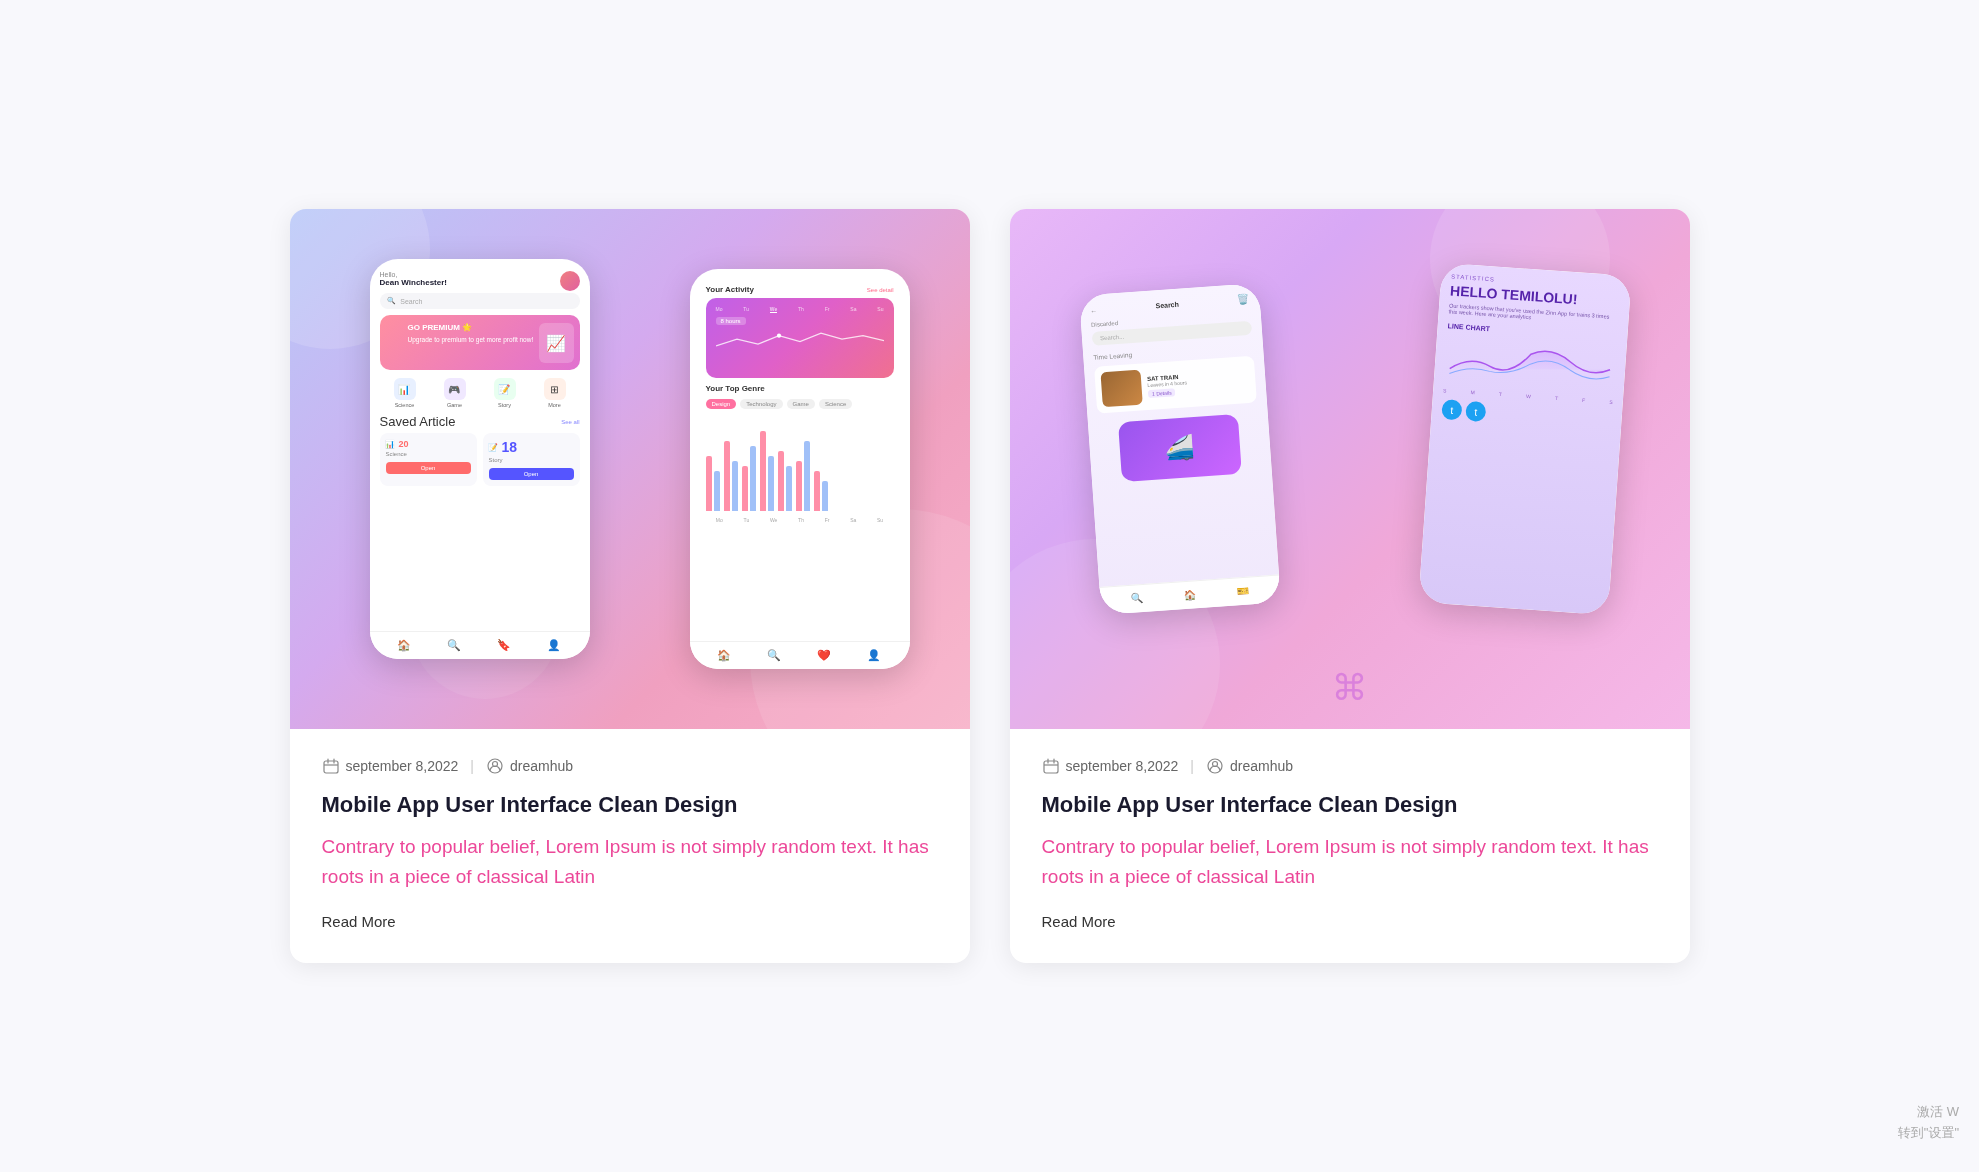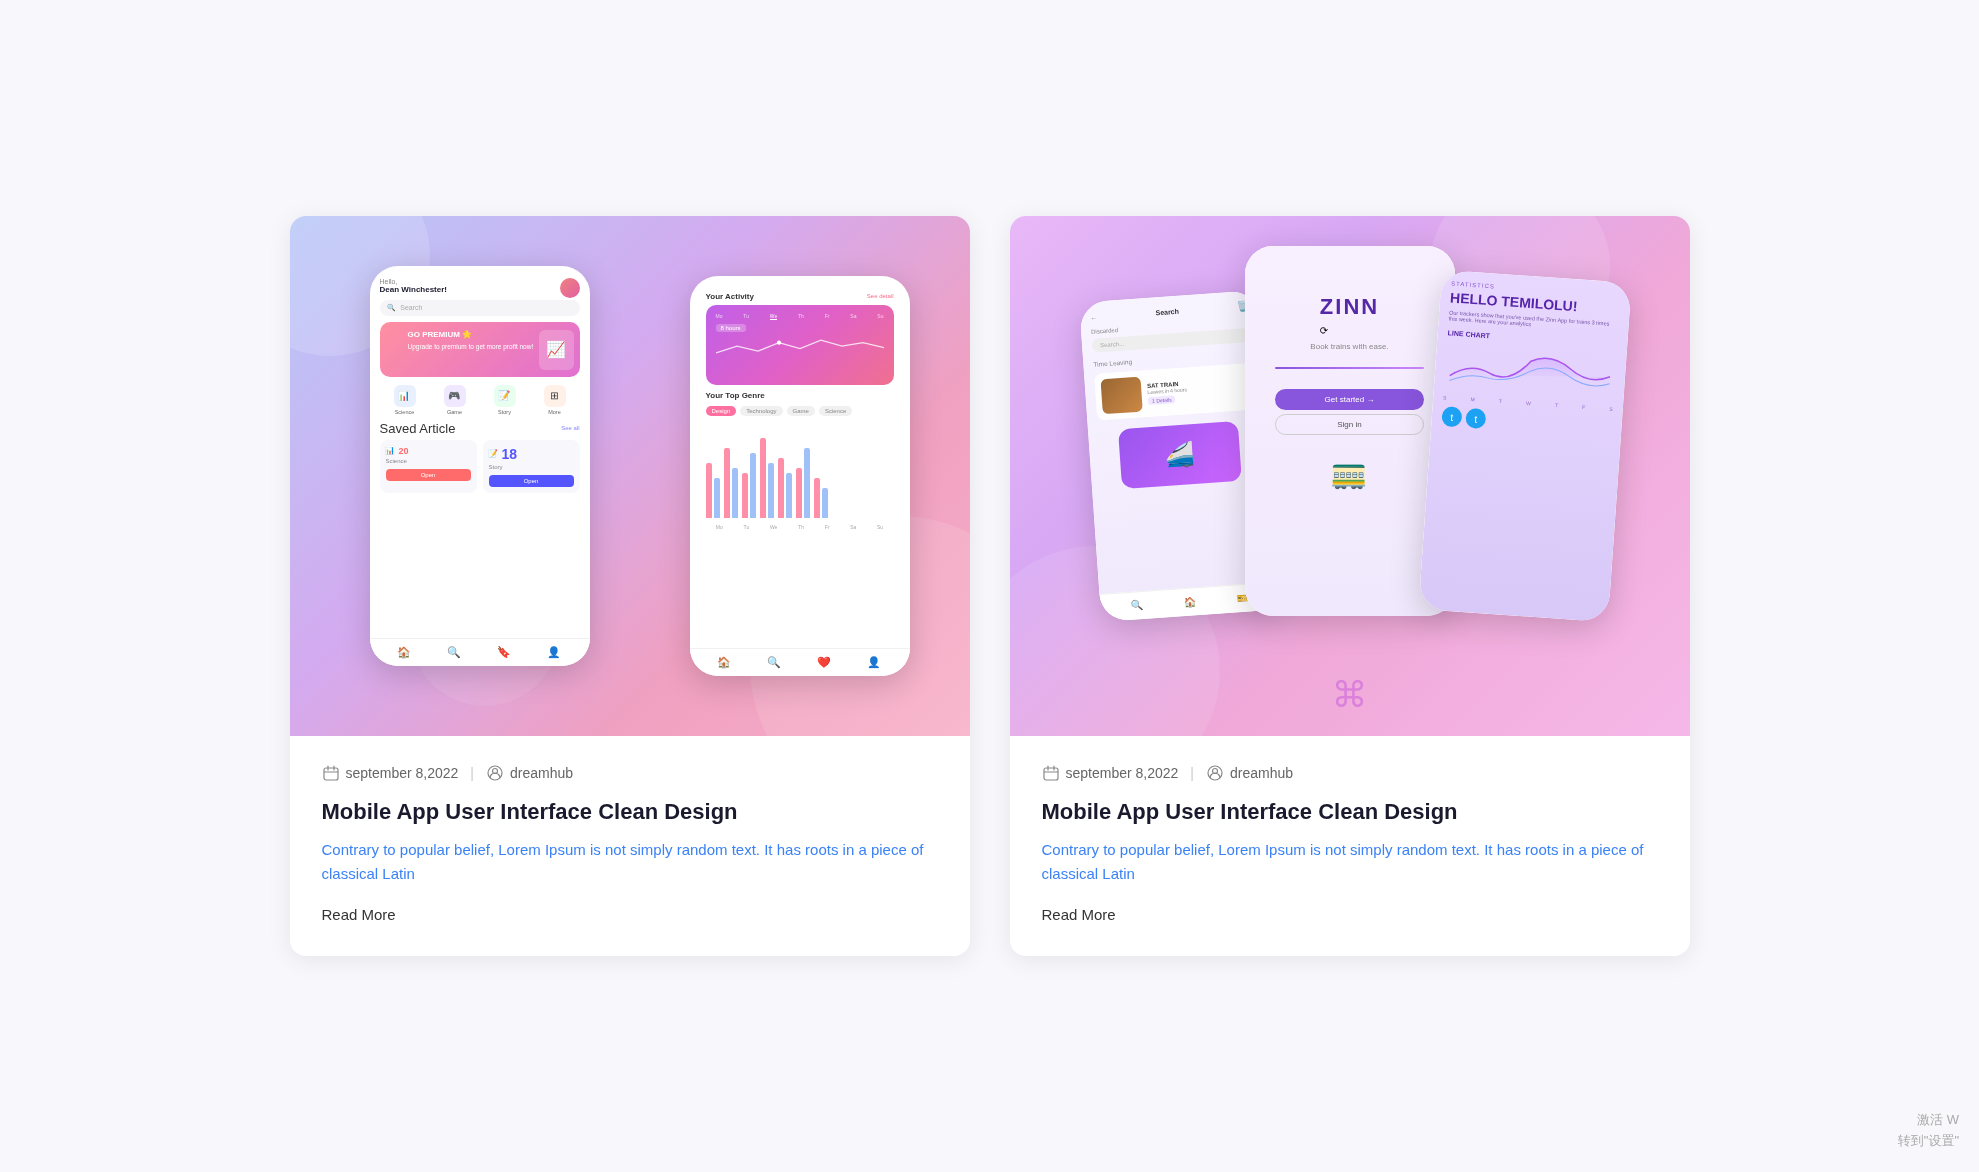--- a/index.html
+++ b/index.html
@@ -80,22 +80,22 @@
 
     .card-title {
       font-size: 22px;
       font-weight: 700;
       color: #1a1a2e;
       margin-bottom: 12px;
       line-height: 1.3;
     }
 
     .card-excerpt {
-      font-size: 15px;
-      color: #3b82f6;
+      font-size: 19px;
+      color: #ec4899;
       line-height: 1.6;
       margin-bottom: 20px;
     }
 
     .read-more {
       font-size: 15px;
       color: #333;
       font-weight: 500;
       cursor: pointer;
       text-decoration: none;
@@ -334,21 +334,21 @@
       width: 6px;
       border-radius: 2px 2px 0 0;
     }
 
     .bar-pink { background: #ff8fa8; }
     .bar-blue { background: #a0c0f8; }
 
     
     .watermark {
       position: fixed;
-      bottom: 20px;
+      bottom: 28px;
       right: 20px;
       font-size: 13px;
       color: #aaa;
       text-align: right;
       line-height: 1.6;
     }
 
     
     .deco-circle {
       position: absolute;
@@ -762,36 +762,20 @@
           </div>
 
           <div class="phone-bottom-nav">
             <span style="font-size:10px;">🔍</span>
             <span style="font-size:10px;">🏠</span>
             <span style="font-size:10px;">🎫</span>
           </div>
         </div>
       </div>
 
-      <div class="phone-frame phone-mid" style="width:210px;height:370px;left:50%;transform:translateX(-50%);top:30px;z-index:2;">
-        <div class="zinn-screen">
-          <div style="margin-top:16px;margin-bottom:4px;">
-            <div class="zinn-logo">ZINN</div>
-            <div style="font-size:10px;font-weight:400;display:inline;"> ⟳</div>
-          </div>
-          <div class="zinn-sub">Book trains with ease.</div>
-          <div style="width:80%;height:2px;background:linear-gradient(90deg,#8855dd,#cc88ff);border-radius:2px;margin-bottom:16px;"></div>
-          <div class="zinn-btn">
-            <span>Get started →</span>
-          </div>
-          <div class="zinn-btn-outline">Sign in</div>
-
-          <div style="margin-top:20px;font-size:30px;">🚃</div>
-        </div>
-      </div>
 
       <div class="phone-frame phone-front" style="width:190px;height:340px;right:70px;top:60px;z-index:3;transform:rotate(4deg);">
         <div class="stats-screen">
           <div class="stats-title">STATISTICS</div>
           <div class="stats-hello">HELLO TEMILOLU!</div>
           <div class="stats-body">Our trackers show that you've used the Zinn App for trains 3 times this week. Here are your analytics</div>
           <div class="stats-chart-label">LINE CHART</div>
           
           <svg width="100%" height="50" viewBox="0 0 160 50">
             <defs>

